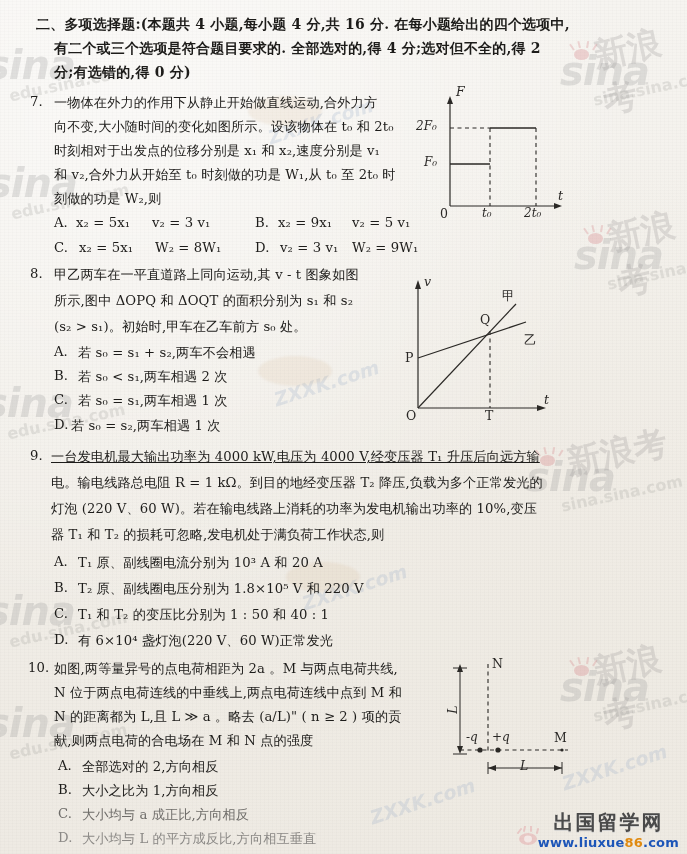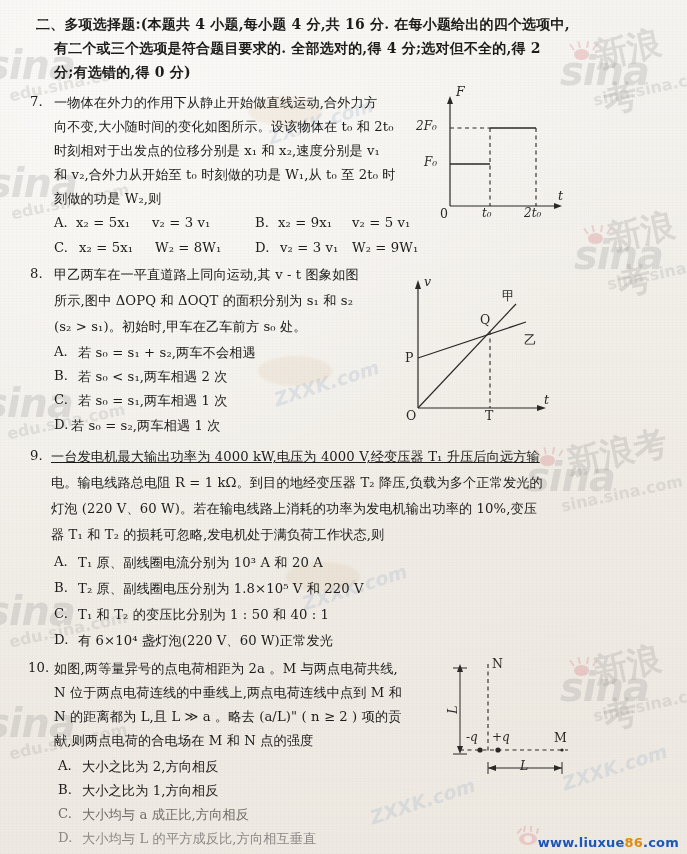--- a/index.html
+++ b/index.html
@@ -281,21 +281,21 @@
 <div class="txt opt" style="left:54px;top:632px;">D.</div>
 <div class="txt opt" style="left:78px;top:632px;">有 6×10⁴ 盏灯泡(220 V、60 W)正常发光</div>
 
 <div class="txt body-l" style="left:28px;top:660px;">10.</div>
 <div class="txt body-l" style="left:54px;top:660px;">如图,两等量异号的点电荷相距为 2a 。M 与两点电荷共线,</div>
 <div class="txt body-l" style="left:54px;top:684px;">N 位于两点电荷连线的中垂线上,两点电荷连线中点到 M 和</div>
 <div class="txt body-l" style="left:54px;top:708px;">N 的距离都为 L,且 L ≫ a 。略去 (a/L)" ( n ≥ 2 ) 项的贡</div>
 <div class="txt body-l" style="left:54px;top:732px;">献,则两点电荷的合电场在 M 和 N 点的强度</div>
 
 <div class="txt opt" style="left:58px;top:758px;">A.</div>
-<div class="txt opt" style="left:82px;top:758px;">大小之比为 2,方向相反</div>
+<div class="txt opt" style="left:82px;top:758px;">全部选对的 2,方向相反</div>
 <div class="txt opt" style="left:58px;top:782px;">B.</div>
 <div class="txt opt" style="left:82px;top:782px;">大小之比为 1,方向相反</div>
 <div class="txt opt faded" style="left:58px;top:806px;">C.</div>
 <div class="txt opt faded" style="left:82px;top:806px;">大小均与 a 成正比,方向相反</div>
 <div class="txt opt faded2" style="left:58px;top:830px;">D.</div>
 <div class="txt opt faded2" style="left:82px;top:830px;">大小均与 L 的平方成反比,方向相互垂直</div>
 
 <div class="fig" style="left:440px;top:658px;width:160px;height:126px;">
   <svg width="160" height="126" viewBox="0 0 160 126">
 
@@ -334,14 +334,15 @@
       <ellipse cx="16" cy="13" rx="9" ry="6" fill="#d9636f" opacity=".45"></ellipse>
       <ellipse cx="16" cy="13" rx="4" ry="3.4" fill="#ffffff" opacity=".7"></ellipse>
       <g stroke="#d9636f" stroke-width="2" stroke-linecap="round" opacity=".45">
         <line x1="6" y1="7" x2="9" y2="3"></line>
         <line x1="12" y1="5" x2="13" y2="0.5"></line>
         <line x1="19" y1="5" x2="19" y2="0.5"></line>
         <line x1="25" y1="7" x2="26" y2="3"></line>
       </g>
     </svg>
   </div>
+  <div class="cn">出国留学网</div>
   <div class="url"><span>www.liuxue</span><span class="accent">86</span><span>.com</span></div>
 </div>
 
 </body></html>

